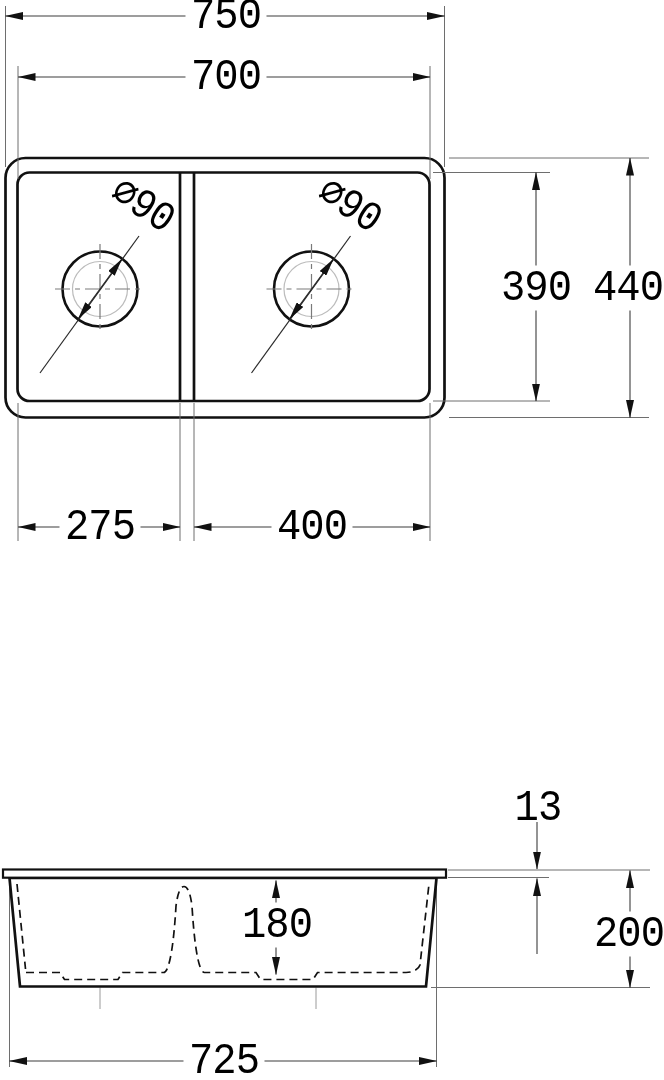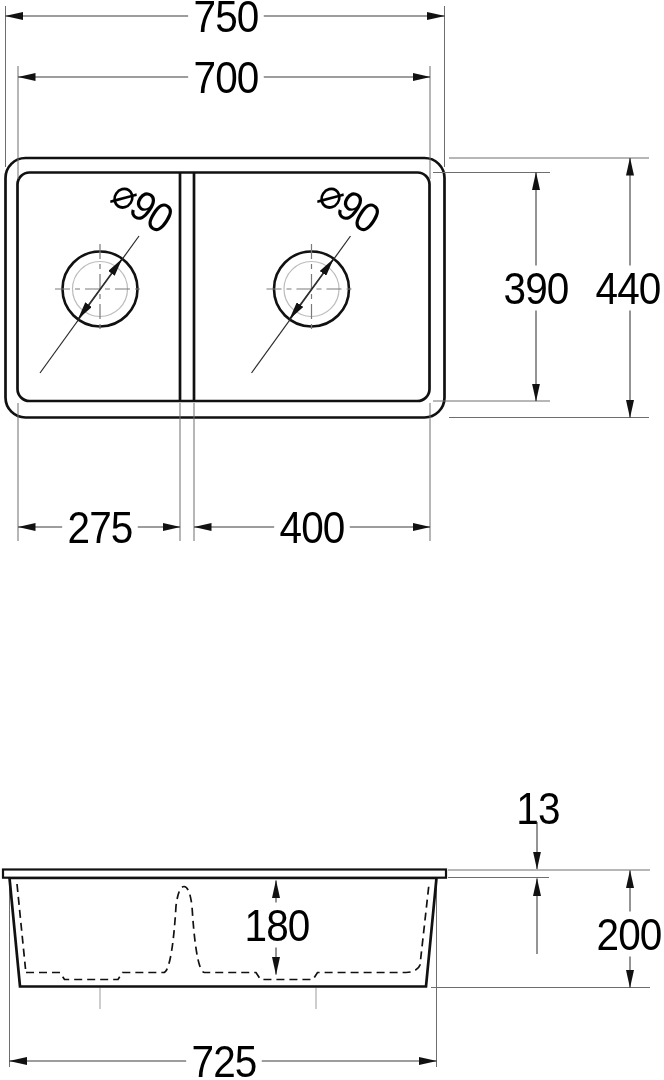--- a/index.html
+++ b/index.html
@@ -1,18 +1,18 @@
 <!DOCTYPE html>
 <html><head>
 <meta charset="utf-8">
 <style>
   html,body{margin:0;padding:0;background:#fff;}
   #stage{
     position:relative;width:664px;height:1080px;background:#fff;overflow:hidden;
-    font-family:Liberation Sans, sans-serif;
+    font-family:Liberation Mono, monospace;
   }
   #stage svg{position:absolute;left:0;top:0;z-index:0;}
   .lbl{
     position:absolute;z-index:2;
     transform:translate(-50%,-50%) scaleX(0.9);
     font-size:45px;line-height:1;letter-spacing:-1px;color:#000;
     background:#fff;padding:0 6px;white-space:nowrap;
   }
   .lbl.rot{
     transform:translate(-50%,-50%) rotate(33deg) scaleX(0.9);

